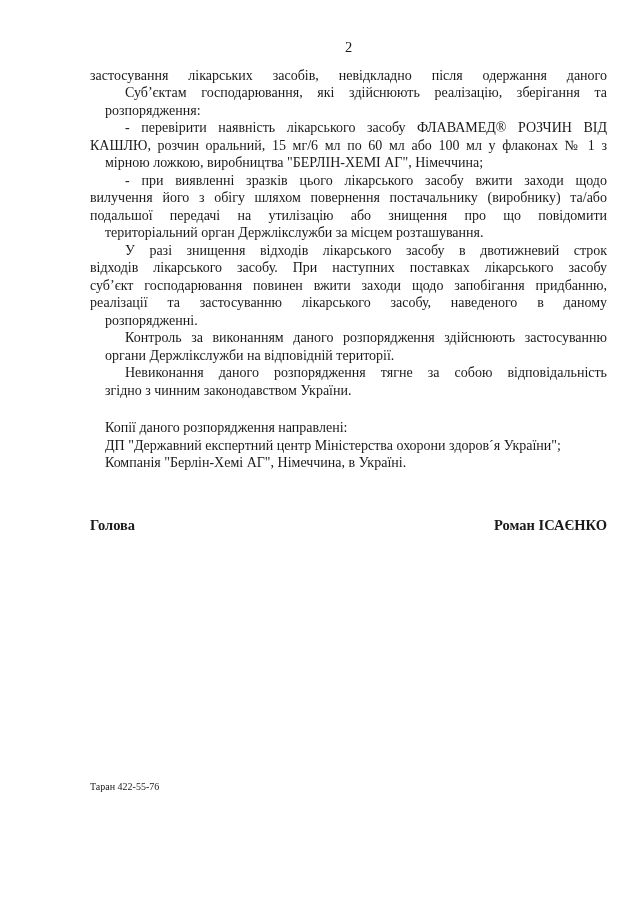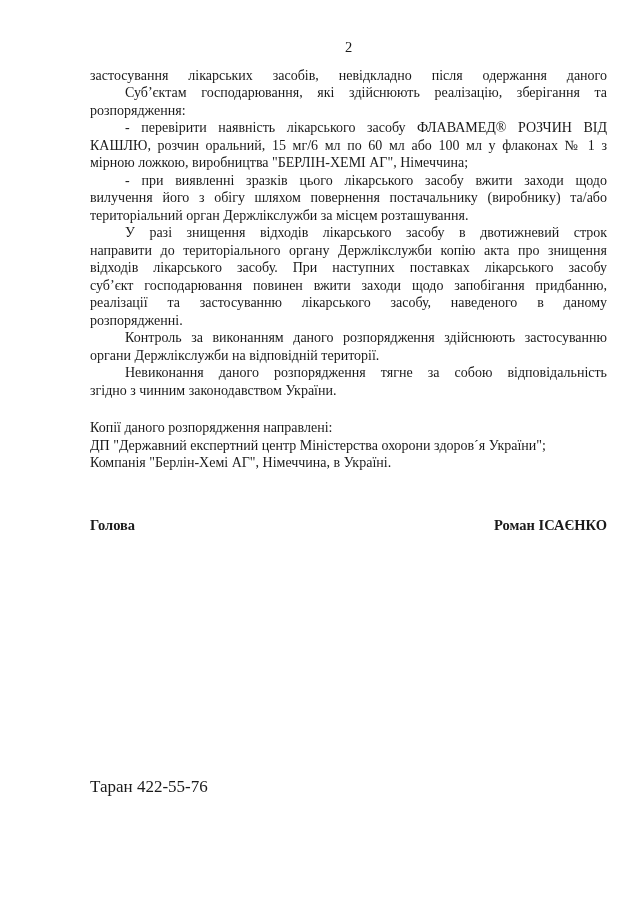--- a/index.html
+++ b/index.html
@@ -33,39 +33,40 @@
     line-height: 17.5px;
     white-space: normal;
   }
   .j {
     text-align: justify;
     text-align-last: justify;
   }
   .last {
     text-align: center;
     text-align-last: left;
+    margin-left: 15px;
   }
   .ind {
     text-indent: 35px;
   }
   .copies {
     margin-top: 20px;
   }
   .signature {
     margin-top: 45px;
     display: flex;
     justify-content: space-between;
     font-weight: bold;
     font-size: 14.5px;
     line-height: 17.5px;
     gap: 46px;
   }
   .footer-note {
     margin-top: 245px;
-    font-size: 17px;
+    font-size: 10px;
     line-height: 15px;
   }
 </style>
 </head>
 <body>
 
 <div class="page">
 
   <div class="page-number">2</div>
 
@@ -79,26 +80,26 @@
 
     <div>
       <div class="line j ind">- перевірити наявність лікарського засобу ФЛАВАМЕД® РОЗЧИН ВІД</div>
       <div class="line j">КАШЛЮ, розчин оральний, 15 мг/6 мл по 60 мл або 100 мл у флаконах № 1 з</div>
       <div class="line last">мірною ложкою, виробництва "БЕРЛІН-ХЕМІ АГ", Німеччина;</div>
     </div>
 
     <div>
       <div class="line j ind">- при виявленні зразків цього лікарського засобу вжити заходи щодо</div>
       <div class="line j">вилучення його з обігу шляхом повернення постачальнику (виробнику) та/або</div>
+      <div class="line j">подальшої передачі на утилізацію або знищення про що повідомити</div>
       <div class="line last">територіальний орган Держлікслужби за місцем розташування.</div>
     </div>
 
     <div>
       <div class="line j ind">У разі знищення відходів лікарського засобу в двотижневий строк</div>
-      <div class="line j">направити до територіального органу Держлікслужби копію акта про знищення</div>
       <div class="line j">відходів лікарського засобу. При наступних поставках лікарського засобу</div>
       <div class="line j">суб’єкт господарювання повинен вжити заходи щодо запобігання придбанню,</div>
       <div class="line j">реалізації та застосуванню лікарського засобу, наведеного в даному</div>
       <div class="line last">розпорядженні.</div>
     </div>
 
     <div>
       <div class="line j ind">Контроль за виконанням даного розпорядження здійснюють застосуванню</div>
       <div class="line last">органи Держлікслужби на відповідній території.</div>
     </div>

